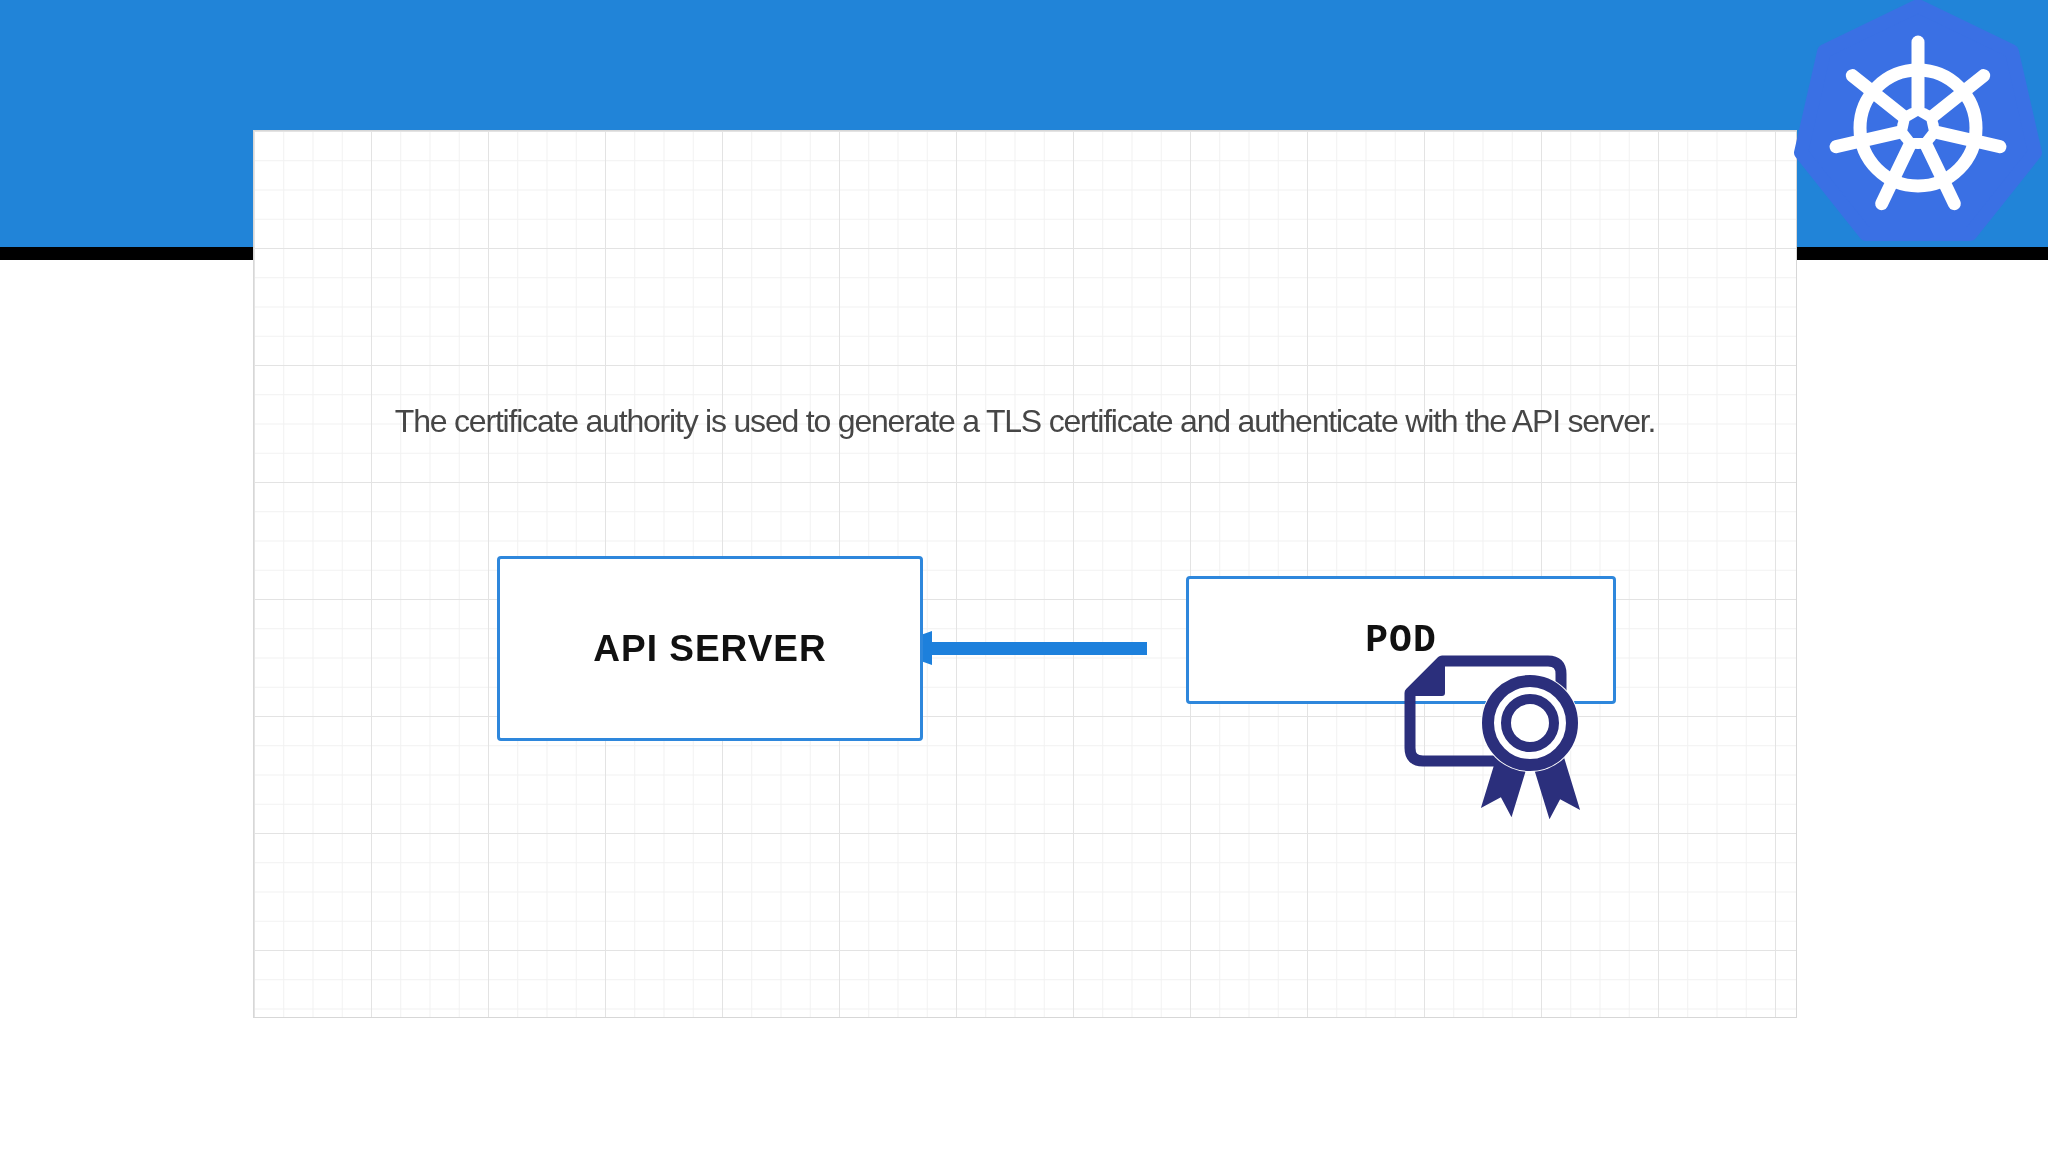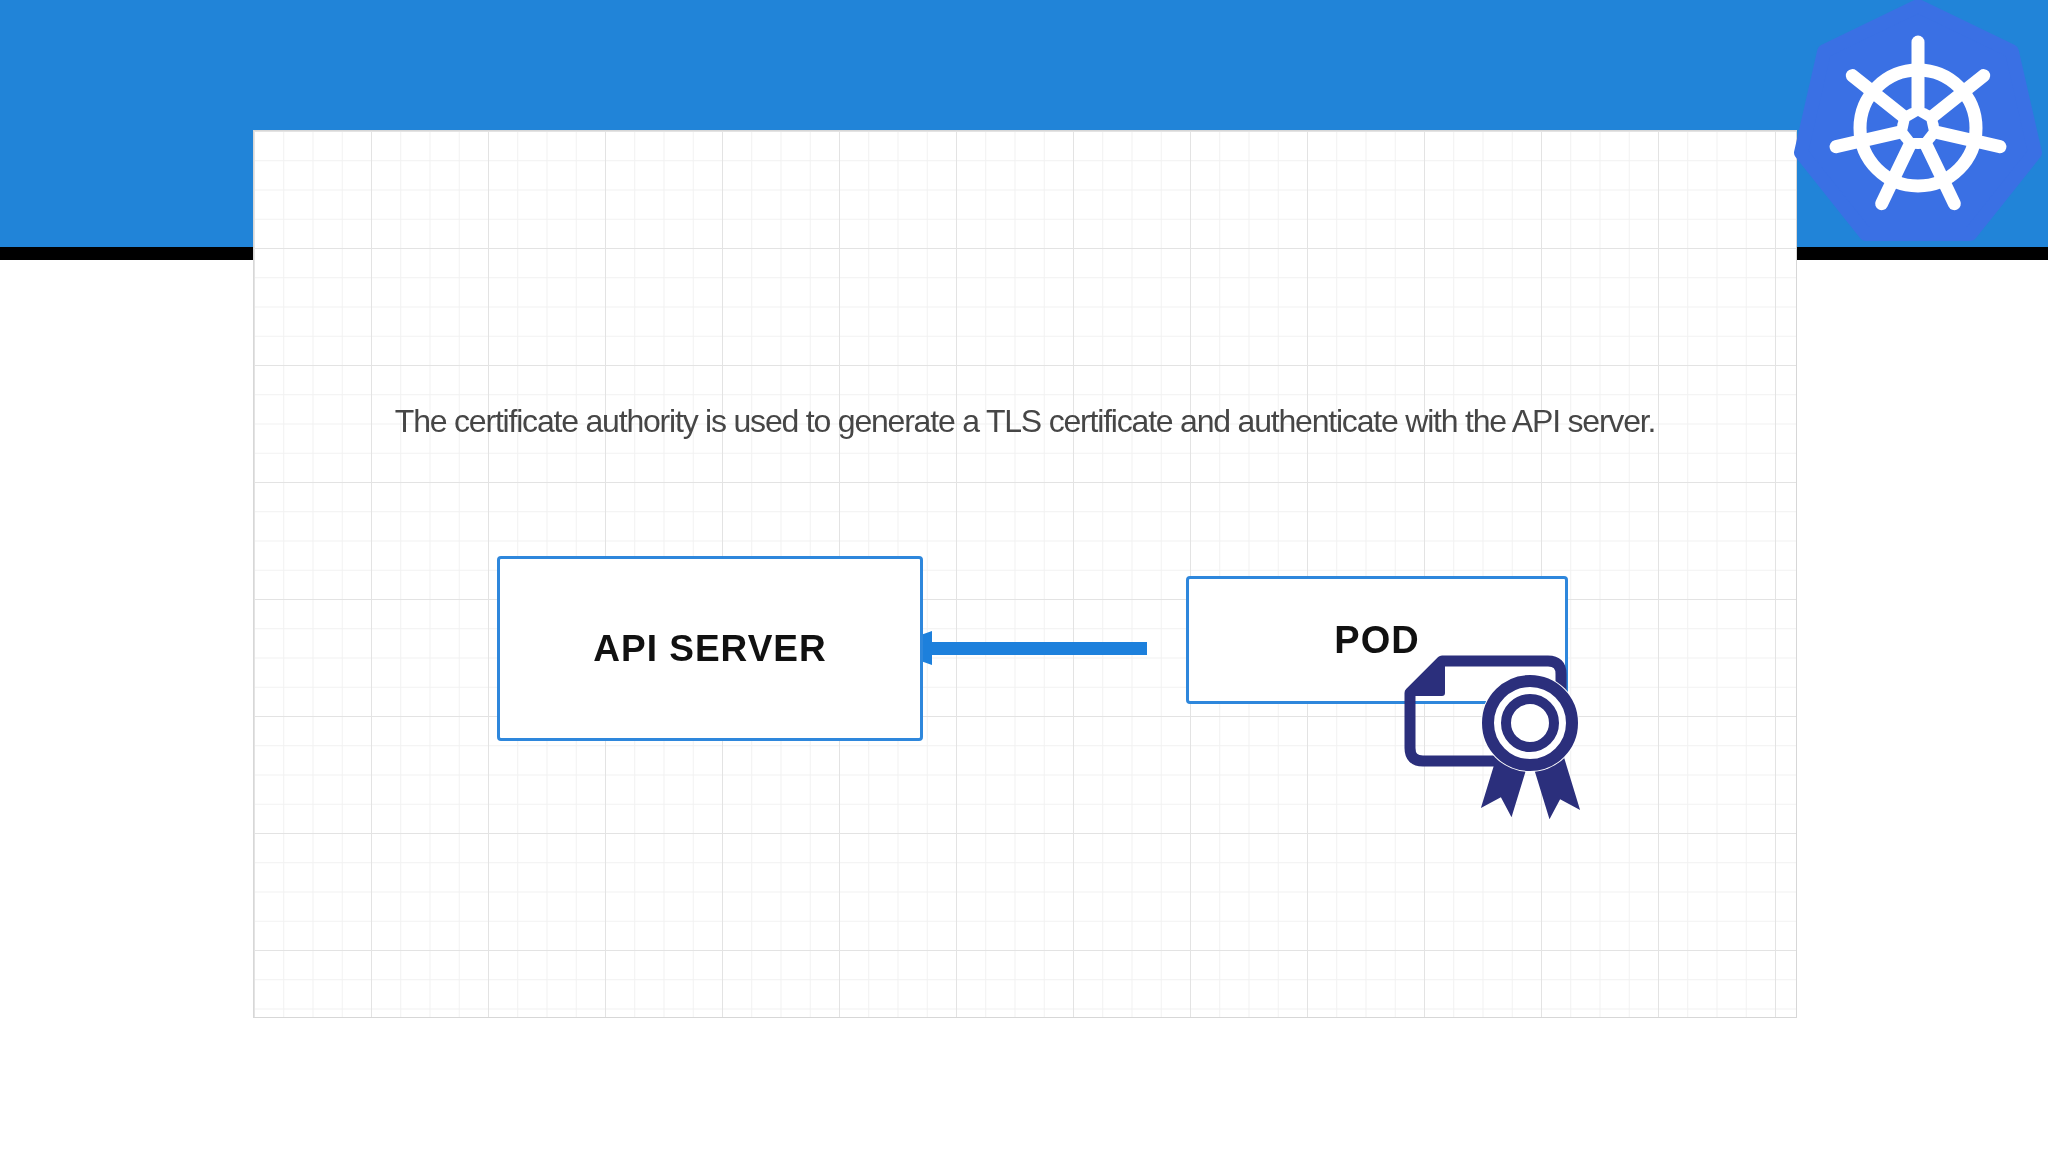--- a/index.html
+++ b/index.html
@@ -25,21 +25,21 @@
 
   .slide-title{position:absolute;left:0;top:182px;width:100%;text-align:center;
                font-size:86px;line-height:1;color:#5b5b5b;letter-spacing:-2px;font-weight:400;}
   .slide-subtitle{position:absolute;left:50%;transform:translateX(-50%);top:272px;
                   white-space:nowrap;font-size:32px;color:#464646;letter-spacing:-1.2px;}
 
   
   .node{position:absolute;background:#ffffff;border:3px solid #2e87dc;border-radius:4px;
         display:flex;align-items:center;justify-content:center;box-sizing:border-box;z-index:2;margin-left:39px;}
   .node-api{left:204px;top:425px;width:426px;height:185px;}
-  .node-pod{left:893px;top:445px;width:382px;height:128px;}
+  .node-pod{left:893px;top:445px;width:430px;height:128px;font-family:Liberation Mono, monospace;}
   .node-label{font-weight:bold;color:#111111;letter-spacing:1px;}
   .node-api .node-label{font-size:37px;}
   .node-pod .node-label{font-size:38px;}
 
   
   .arrow-shaft{position:absolute;left:677px;top:511px;width:216px;height:13px;background:#1d80dc;z-index:1;}
   .arrow-head{position:absolute;left:630px;top:500px;width:0;height:0;z-index:1;
               border-top:17px solid transparent;border-bottom:17px solid transparent;
               border-right:48px solid #1d80dc;}
 

